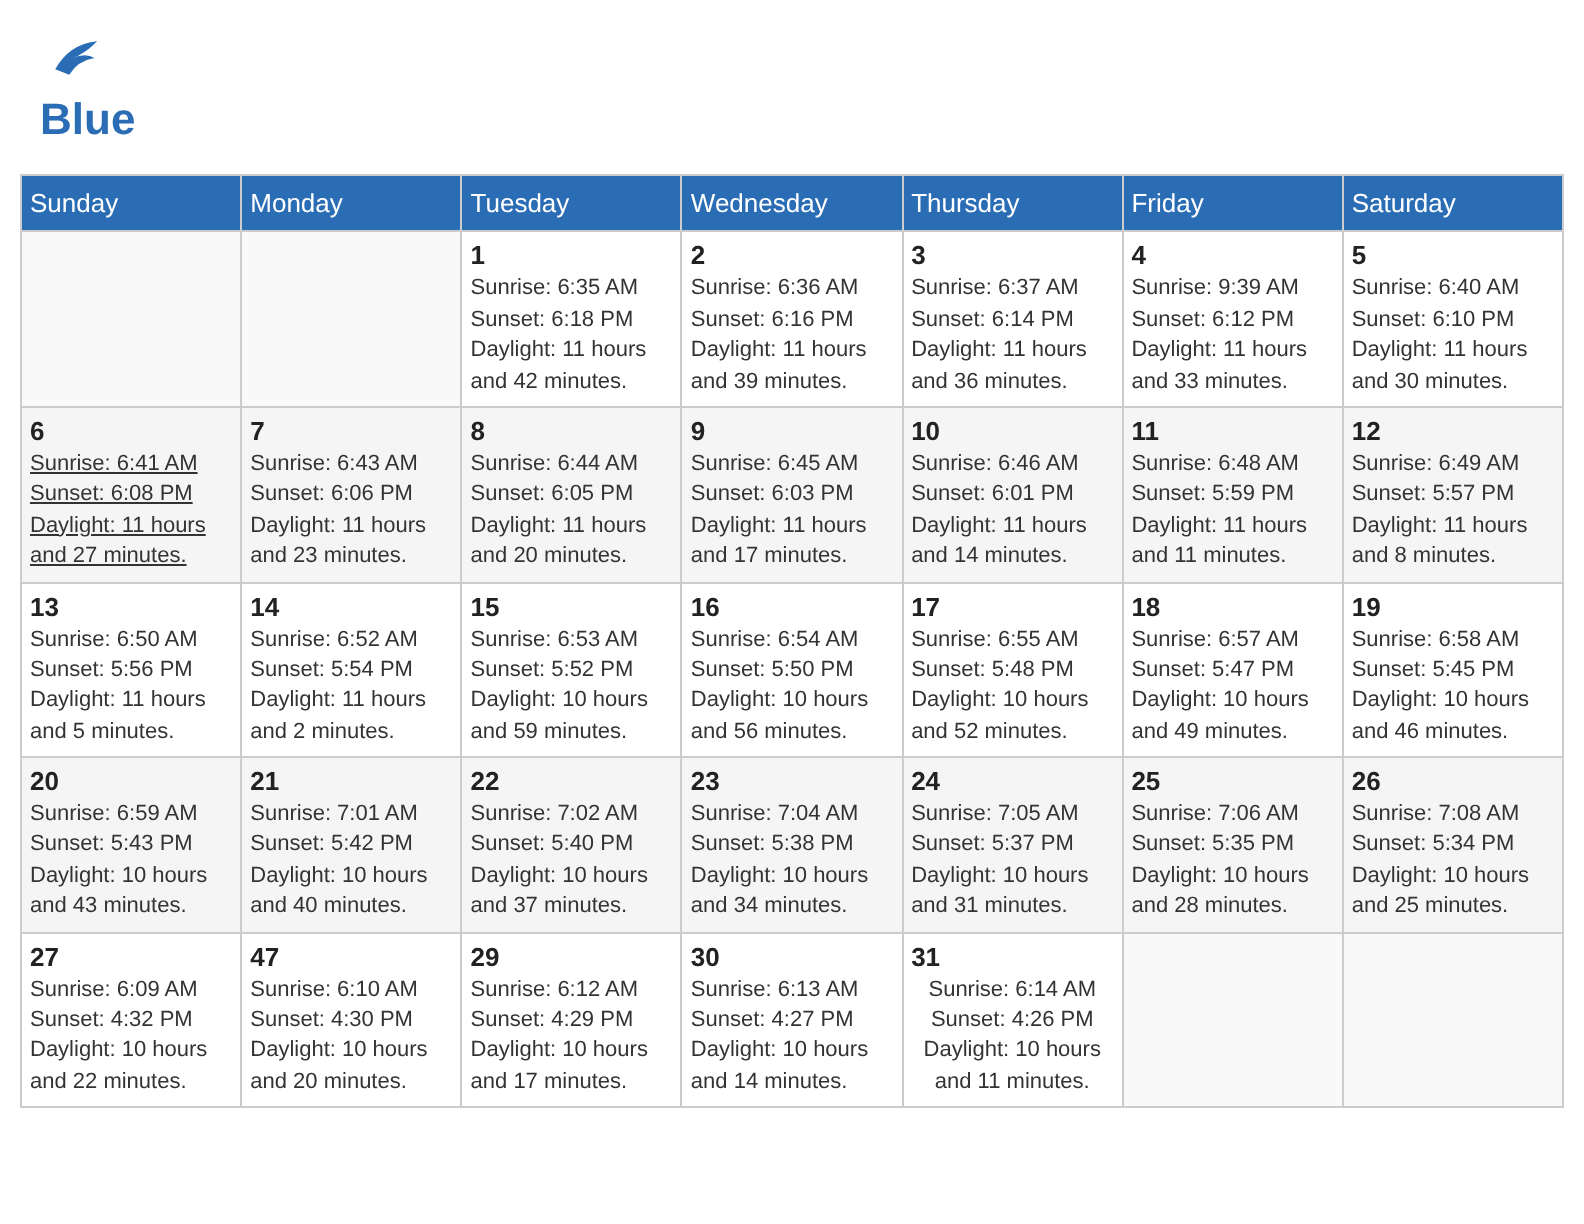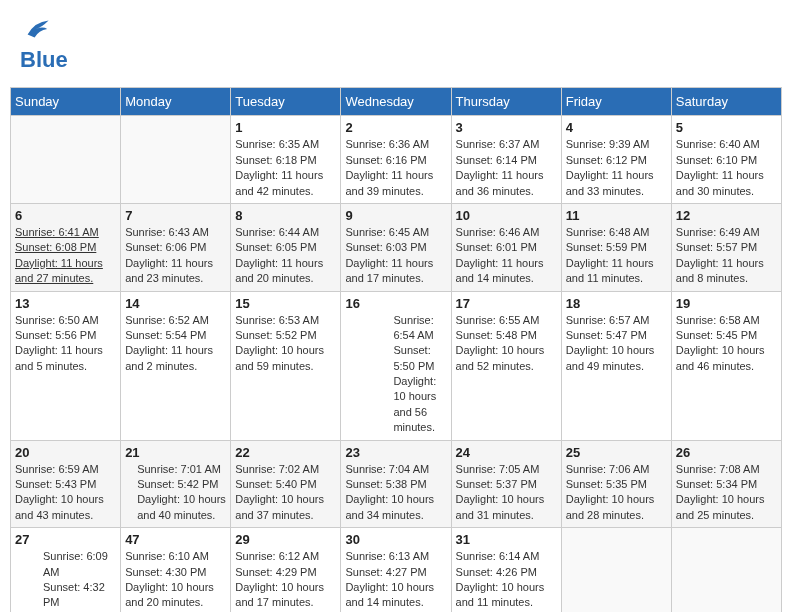--- a/index.html
+++ b/index.html
@@ -220,21 +220,21 @@
 Daylight: 11 hours and 2 minutes.</div>
         </td>
         <td>
           <div class="day-num">15</div>
           <div class="day-info" style="white-space: pre-line;">Sunrise: 6:53 AM
 Sunset: 5:52 PM
 Daylight: 10 hours and 59 minutes.</div>
         </td>
         <td>
           <div class="day-num">16</div>
-          <div class="day-info" style="white-space: pre-line; margin-left: 48px;">Sunrise: 6:54 AM
+          <div class="day-info" style="white-space: pre-line;">Sunrise: 6:54 AM
 Sunset: 5:50 PM
 Daylight: 10 hours and 56 minutes.</div>
         </td>
         <td>
           <div class="day-num">17</div>
           <div class="day-info" style="white-space: pre-line;">Sunrise: 6:55 AM
 Sunset: 5:48 PM
 Daylight: 10 hours and 52 minutes.</div>
         </td>
         <td>
@@ -252,21 +252,21 @@
       </tr>
       <tr>
         <td>
           <div class="day-num">20</div>
           <div class="day-info" style="white-space: pre-line;">Sunrise: 6:59 AM
 Sunset: 5:43 PM
 Daylight: 10 hours and 43 minutes.</div>
         </td>
         <td>
           <div class="day-num">21</div>
-          <div class="day-info" style="white-space: pre-line; margin-left: 12px;">Sunrise: 7:01 AM
+          <div class="day-info" style="white-space: pre-line;">Sunrise: 7:01 AM
 Sunset: 5:42 PM
 Daylight: 10 hours and 40 minutes.</div>
         </td>
         <td>
           <div class="day-num">22</div>
           <div class="day-info" style="white-space: pre-line;">Sunrise: 7:02 AM
 Sunset: 5:40 PM
 Daylight: 10 hours and 37 minutes.</div>
         </td>
         <td>
@@ -290,21 +290,21 @@
         <td>
           <div class="day-num">26</div>
           <div class="day-info" style="white-space: pre-line;">Sunrise: 7:08 AM
 Sunset: 5:34 PM
 Daylight: 10 hours and 25 minutes.</div>
         </td>
       </tr>
       <tr>
         <td>
           <div class="day-num">27</div>
-          <div class="day-info" style="white-space: pre-line; margin-left: 28px;">Sunrise: 6:09 AM
+          <div class="day-info" style="white-space: pre-line;">Sunrise: 6:09 AM
 Sunset: 4:32 PM
 Daylight: 10 hours and 22 minutes.</div>
         </td>
         <td>
           <div class="day-num">47</div>
           <div class="day-info" style="white-space: pre-line;">Sunrise: 6:10 AM
 Sunset: 4:30 PM
 Daylight: 10 hours and 20 minutes.</div>
         </td>
         <td>
@@ -314,21 +314,21 @@
 Daylight: 10 hours and 17 minutes.</div>
         </td>
         <td>
           <div class="day-num">30</div>
           <div class="day-info" style="white-space: pre-line;">Sunrise: 6:13 AM
 Sunset: 4:27 PM
 Daylight: 10 hours and 14 minutes.</div>
         </td>
         <td>
           <div class="day-num">31</div>
-          <div class="day-info" style="white-space: pre-line;">Sunrise: 6:14 AM
+          <div class="day-info" style="white-space: pre-line; text-align: center;">Sunrise: 6:14 AM
 Sunset: 4:26 PM
 Daylight: 10 hours and 11 minutes.</div>
         </td>
         <td class="empty"></td>
         <td class="empty"></td>
       </tr>
     </tbody>
 </table>
 
 </body></html>

